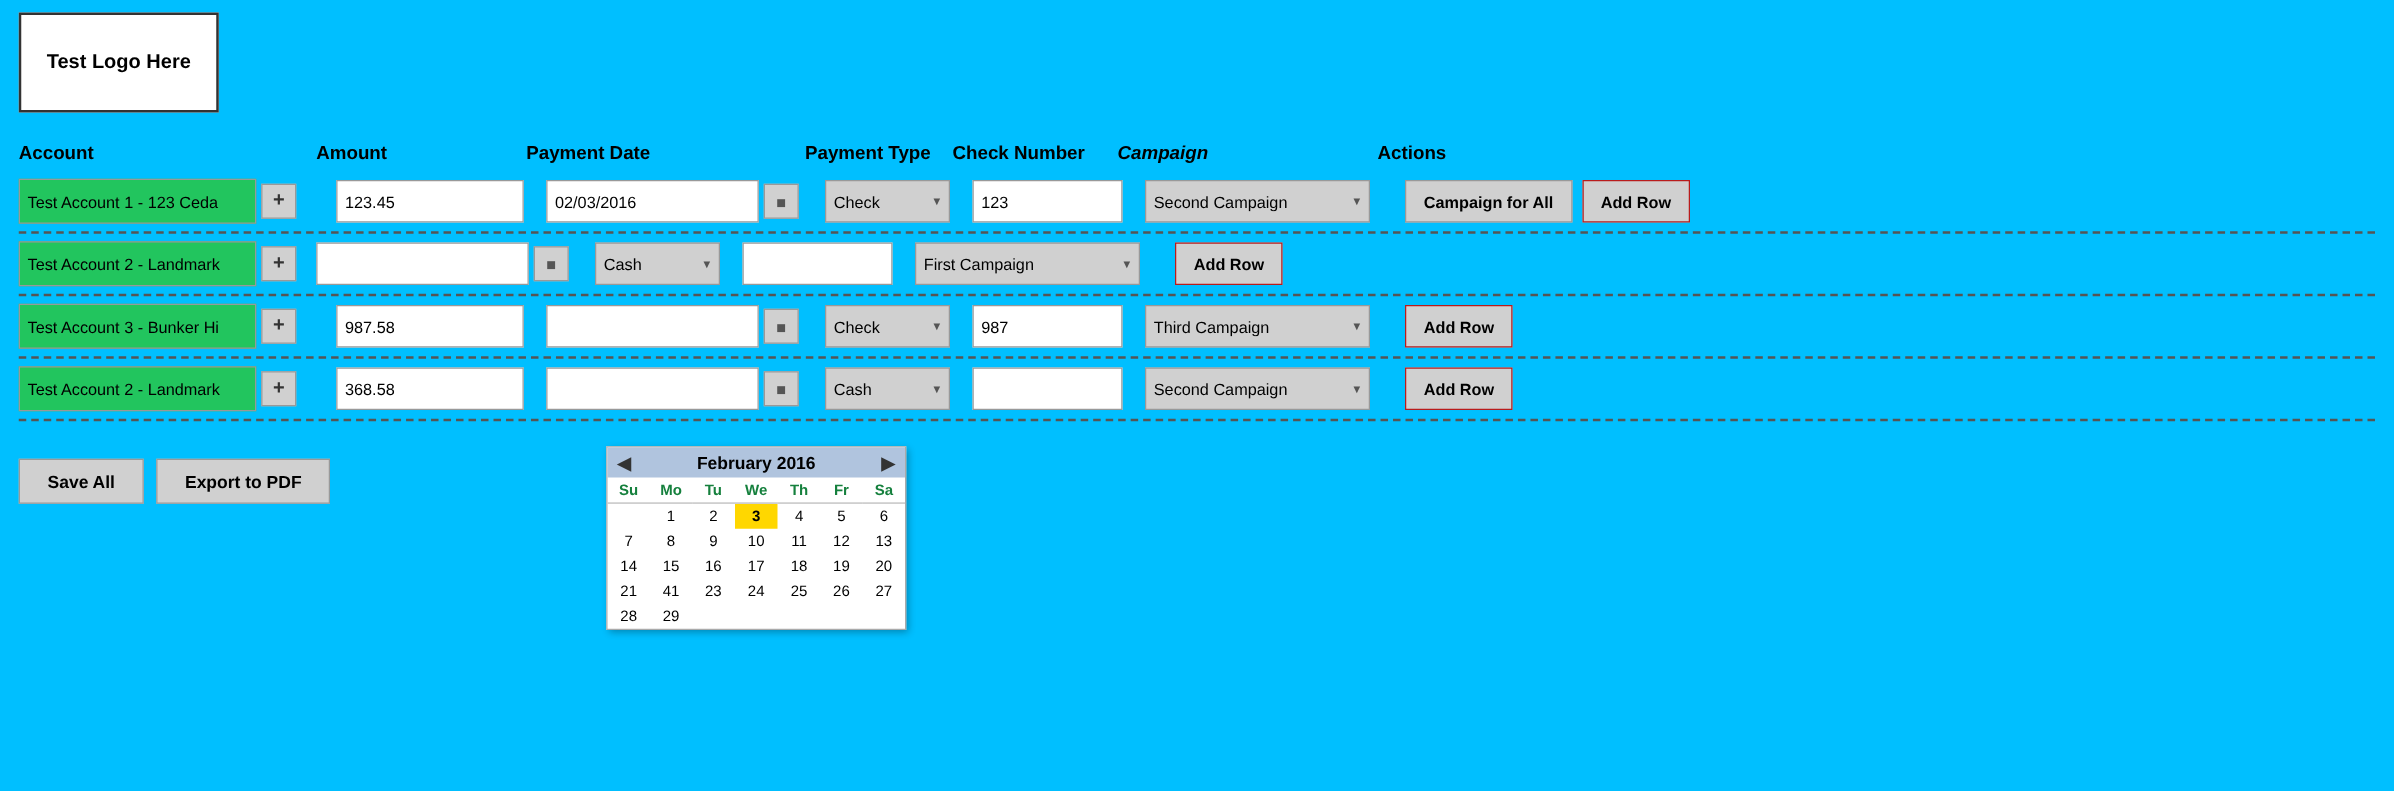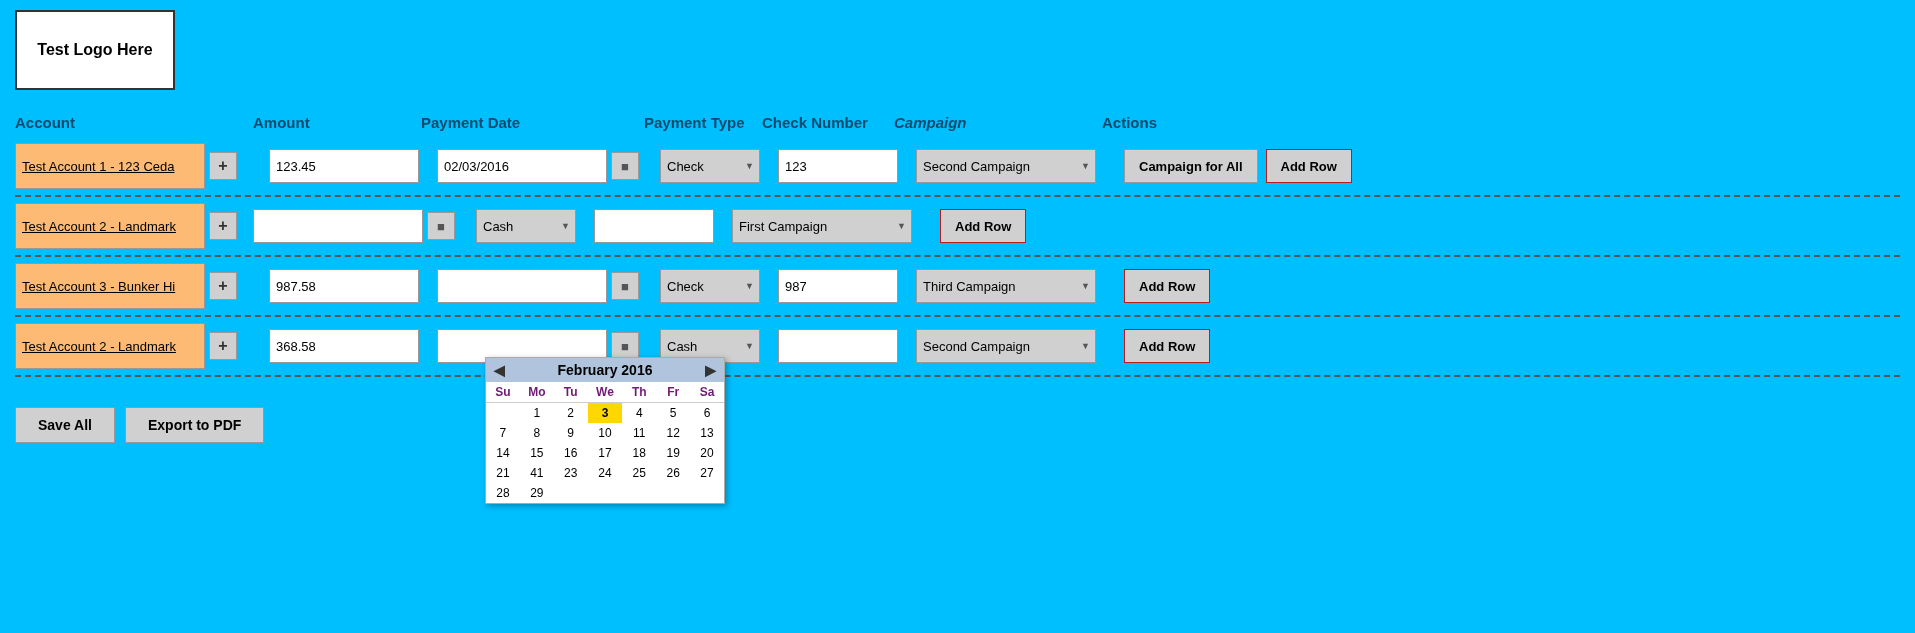--- a/index.html
+++ b/index.html
@@ -23,21 +23,21 @@
     }
     .main-content {
       padding: 10px 15px;
     }
     .col-headers {
       display: flex;
       align-items: center;
       padding: 4px 0 6px 0;
       font-weight: bold;
       font-size: 15px;
-      color: #0c4a6e;
+      color: #000000;
     }
     .col-account { width: 230px; }
     .col-amount { width: 160px; margin-left: 8px; }
     .col-paydate { width: 215px; margin-left: 8px; }
     .col-paytype { width: 110px; margin-left: 8px; }
     .col-checknum { width: 130px; margin-left: 8px; }
     .col-campaign { width: 200px; margin-left: 2px; font-style: italic; }
     .col-actions { width: 370px; margin-left: 8px; }
 
     .data-row {
@@ -48,26 +48,25 @@
     }
     .data-row:last-child { border-bottom: none; }
 
     .account-cell {
       display: flex;
       align-items: center;
       width: 230px;
     }
     .account-input {
       width: 190px;
-      height: 46px;
+      height: 36px;
       border: 1px solid #999;
       padding: 4px 6px;
       font-size: 13px;
-      background: #fdba74;
-      text-decoration: underline;
+      background: #22c55e;
     }
     .add-btn {
       width: 28px;
       height: 28px;
       background: #d0d0d0;
       border: 1px solid #999;
       margin-left: 4px;
       cursor: pointer;
       font-size: 16px;
       display: flex;
@@ -255,21 +254,21 @@
       color: #333;
     }
     .cal-grid {
       width: 100%;
       border-collapse: collapse;
     }
     .cal-grid th {
       font-size: 12px;
       text-align: center;
       padding: 3px 0;
-      color: #701a75;
+      color: #15803d;
       border-bottom: 1px solid #ccc;
     }
     .cal-grid td {
       text-align: center;
       font-size: 12px;
       padding: 3px 2px;
       cursor: pointer;
       border: none;
     }
     .cal-today { background: #ffd700; font-weight: bold; }

